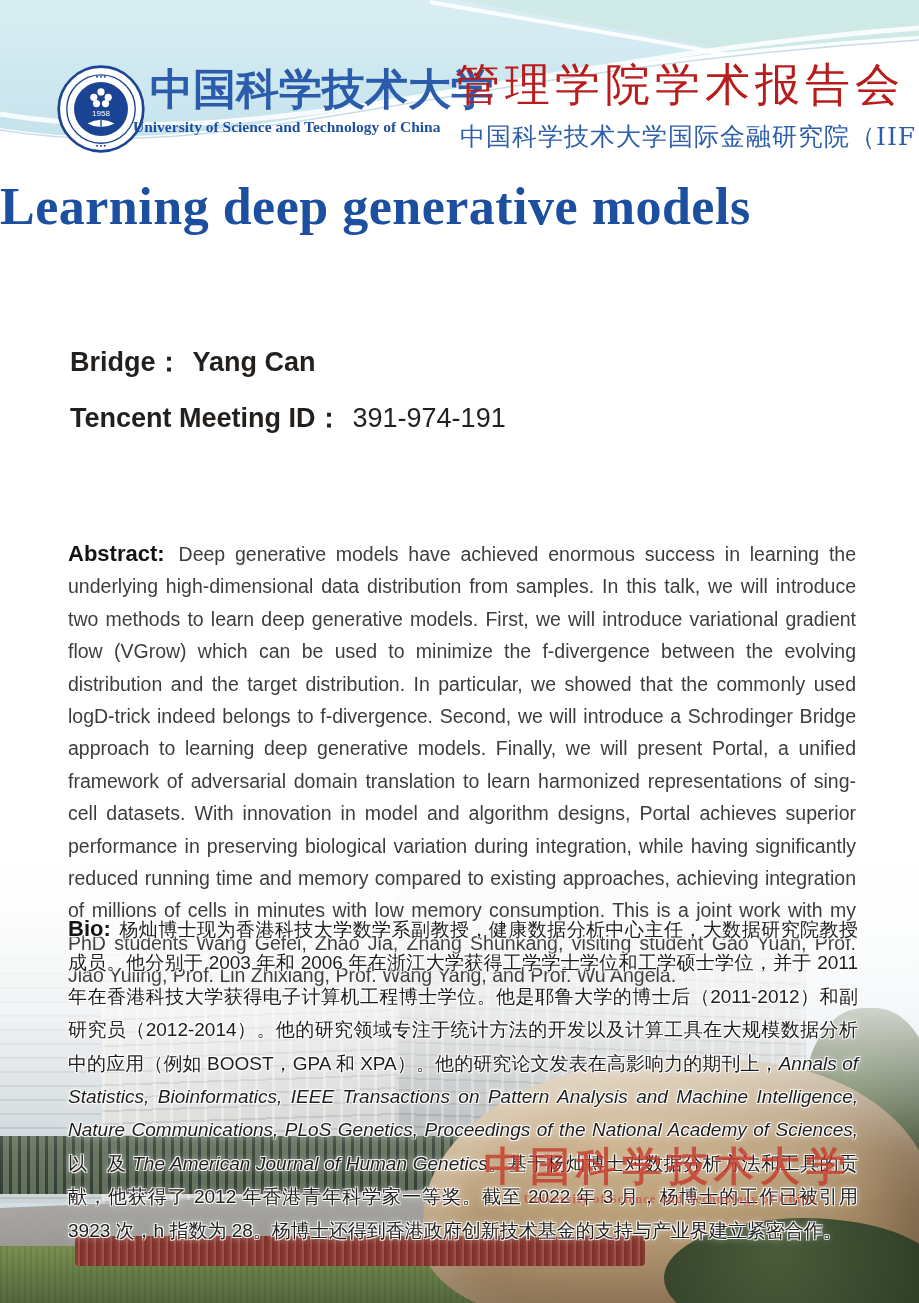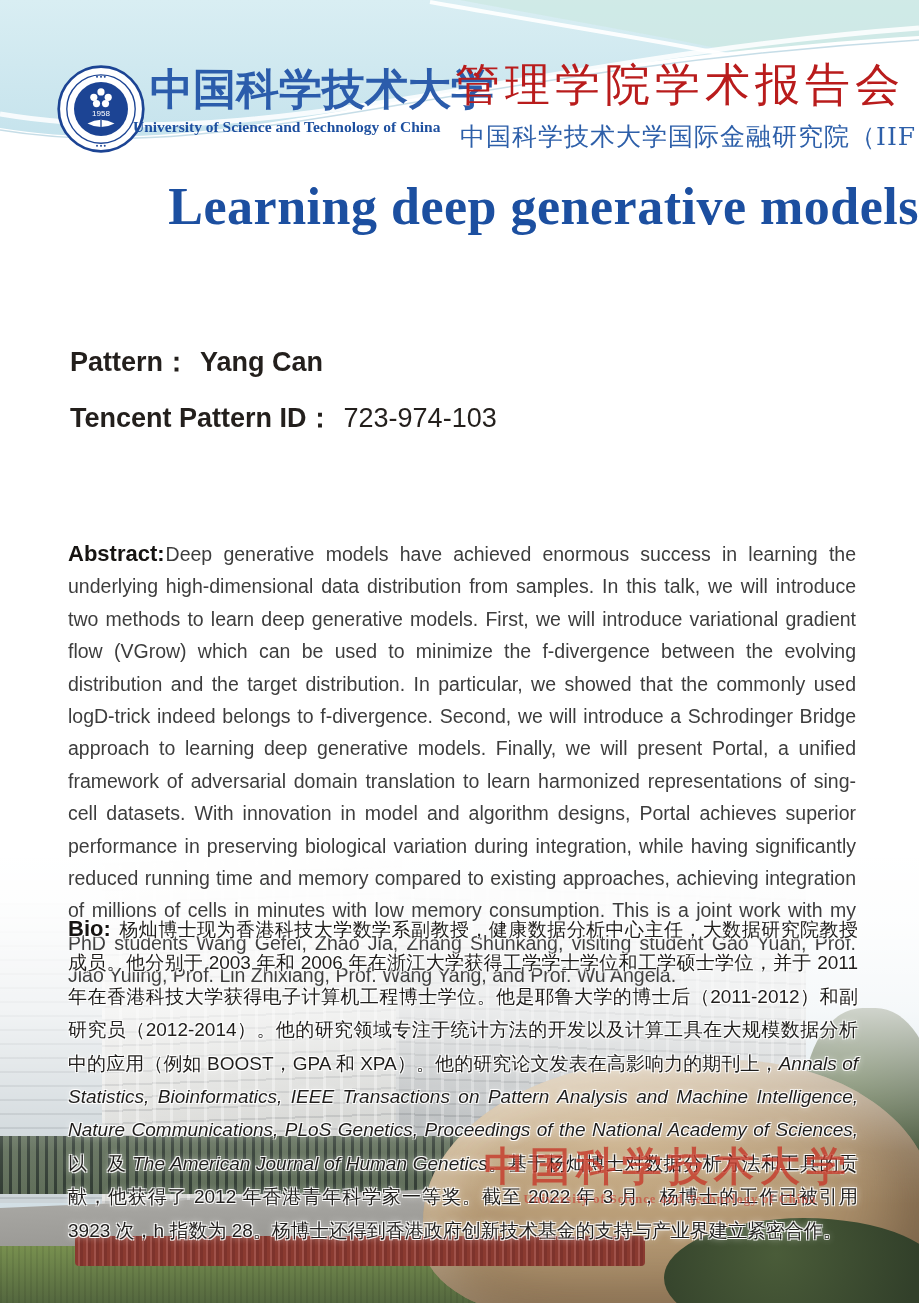--- a/index.html
+++ b/index.html
@@ -26,36 +26,36 @@
     font-family:"DejaVu Serif",serif;font-size:45px;line-height:1;color:#b91c1c;
     letter-spacing:5px;white-space:nowrap;
   }
   .series-sub{
     position:absolute;left:460px;top:120px;z-index:2;
     font-family:"DejaVu Serif",serif;font-size:25px;color:#2d5fa9;letter-spacing:1px;
     white-space:nowrap;
   }
   
   .talk-title{
-    position:absolute;left:0;top:170px;width:919px;z-index:2;text-align:right;
+    position:absolute;left:0;top:170px;width:919px;z-index:2;text-align:left;
     font-family:"Liberation Serif",serif;font-weight:bold;font-size:52px;line-height:74px;
     color:#1c4fa0;letter-spacing:0.5px;
   }
   
   .details{position:absolute;left:70px;top:346px;z-index:2;color:#231f1c;}
   .detail-row{font-size:27px;line-height:32px;margin-bottom:24px;white-space:nowrap;}
   .detail-label{font-weight:bold;}
   .detail-value{margin-left:10px;}
   .detail-value.bold{font-weight:bold;}
   
   .abstract{
     position:absolute;left:68px;top:538px;width:788px;z-index:2;
     font-size:19.5px;line-height:32.4px;text-align:justify;color:#3d3d3d;
   }
-  .abstract .lead{font-weight:bold;font-size:22px;color:#161412;margin-right:1px;}
+  .abstract .lead{font-weight:bold;font-size:22px;color:#161412;margin-right:14px;}
   
   .bio{
     position:absolute;left:68px;top:912px;width:790px;z-index:3;
     font-size:19px;line-height:33.4px;text-align:justify;color:#1f1d1b;
     text-shadow:-1px -1px 0 rgba(255,255,255,.85),1px -1px 0 rgba(255,255,255,.85),
                 -1px 1px 0 rgba(255,255,255,.85),1px 1px 0 rgba(255,255,255,.85),
                 0 0 7px rgba(255,255,255,.9);
   }
   .bio .lead{font-weight:bold;font-size:22px;color:#161412;margin-right:8px;}
   .bio .it{font-style:italic;}
@@ -188,24 +188,24 @@
   <div class="uni-en">University of Science and Technology of China</div>
   <div class="series-cn">管理学院学术报告会</div>
   <div class="series-sub">中国科学技术大学国际金融研究院（IIF）</div>
 
   <div class="talk-title">
     <div>Learning deep generative models</div>
   </div>
 
   <div class="details">
     <div class="detail-row">
-      <span class="detail-label">Pattern：</span><span class="detail-value bold">Yang Can</span>
+      <span class="detail-label">Bridge：</span><span class="detail-value bold">Yang Can</span>
     </div>
     <div class="detail-row">
-      <span class="detail-label">Tencent Pattern ID：</span><span class="detail-value">723-974-103</span>
+      <span class="detail-label">Tencent Meeting ID：</span><span class="detail-value">391-974-191</span>
     </div>
   </div>
 
   <div class="abstract">
     <span class="lead">Abstract:</span><span>Deep generative models have achieved enormous success in learning the underlying high-dimensional data distribution from samples. In this talk, we will introduce two methods to learn deep generative models. First, we will introduce variational gradient flow (VGrow) which can be used to minimize the f-divergence between the evolving distribution and the target distribution. In particular, we showed that the commonly used logD-trick indeed belongs to f-divergence. Second, we will introduce a Schrodinger Bridge approach to learning deep generative models. Finally, we will present Portal, a unified framework of adversarial domain translation to learn harmonized representations of sing-cell datasets. With innovation in model and algorithm designs, Portal achieves superior performance in preserving biological variation during integration, while having significantly reduced running time and memory compared to existing approaches, achieving integration of millions of cells in minutes with low memory consumption. This is a joint work with my PhD students Wang Gefei, Zhao Jia, Zhang Shunkang, visiting student Gao Yuan, Prof. Jiao Yuling, Prof. Lin Zhixiang, Prof. Wang Yang, and Prof. Wu Angela.</span>
   </div>
 
   <div class="photo">
     <div class="sky"></div>
     <div class="bldg bldg-far"></div>

